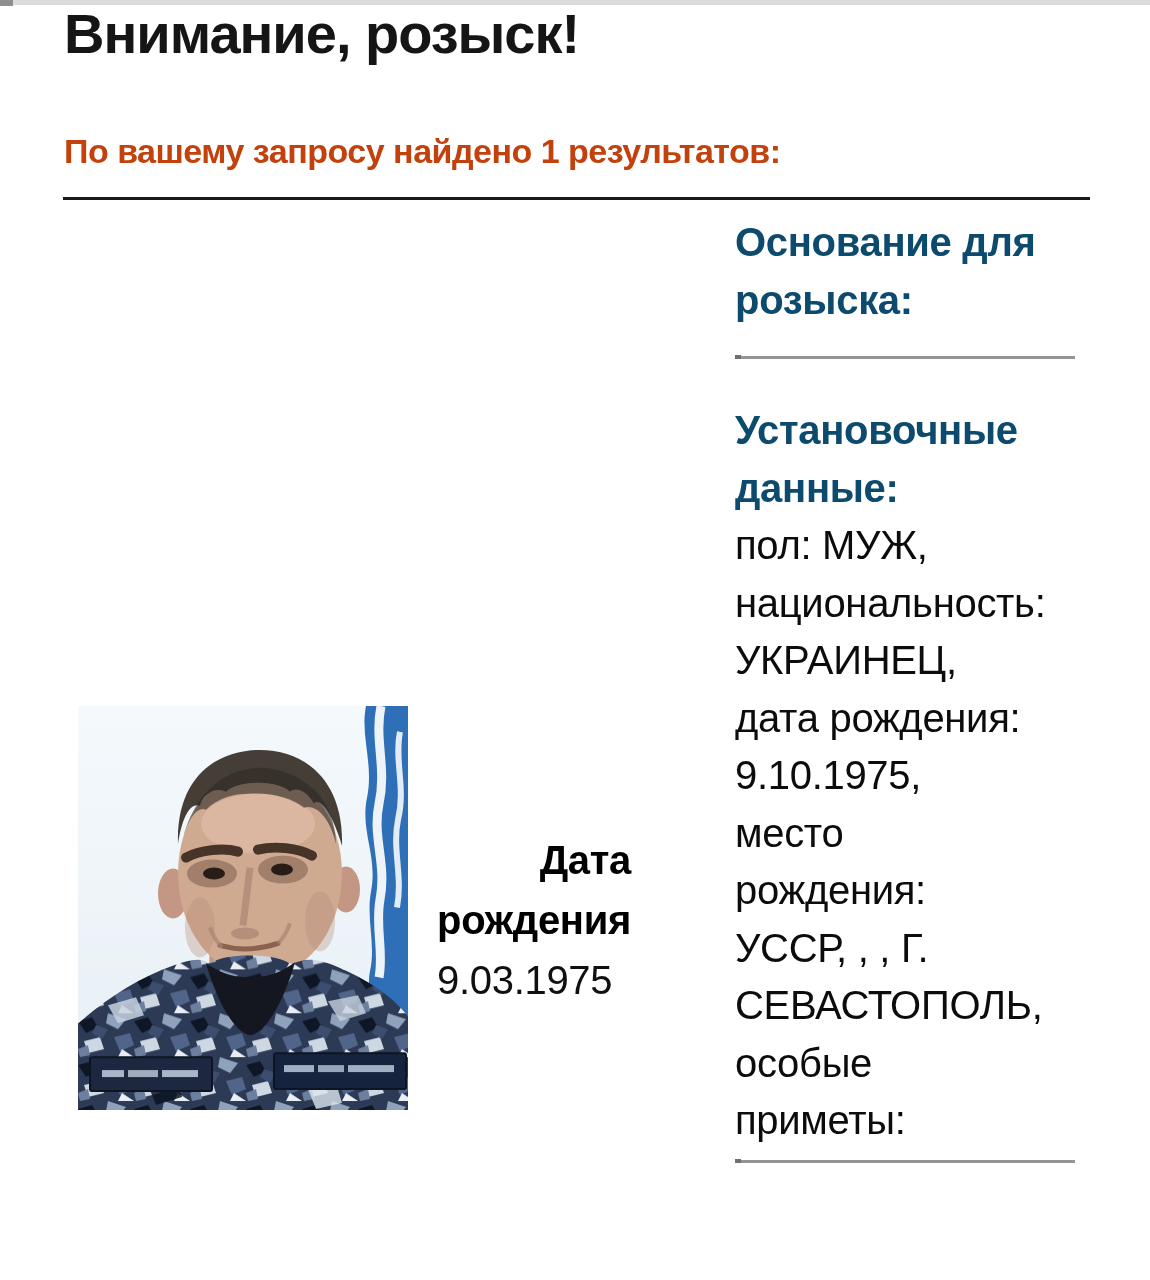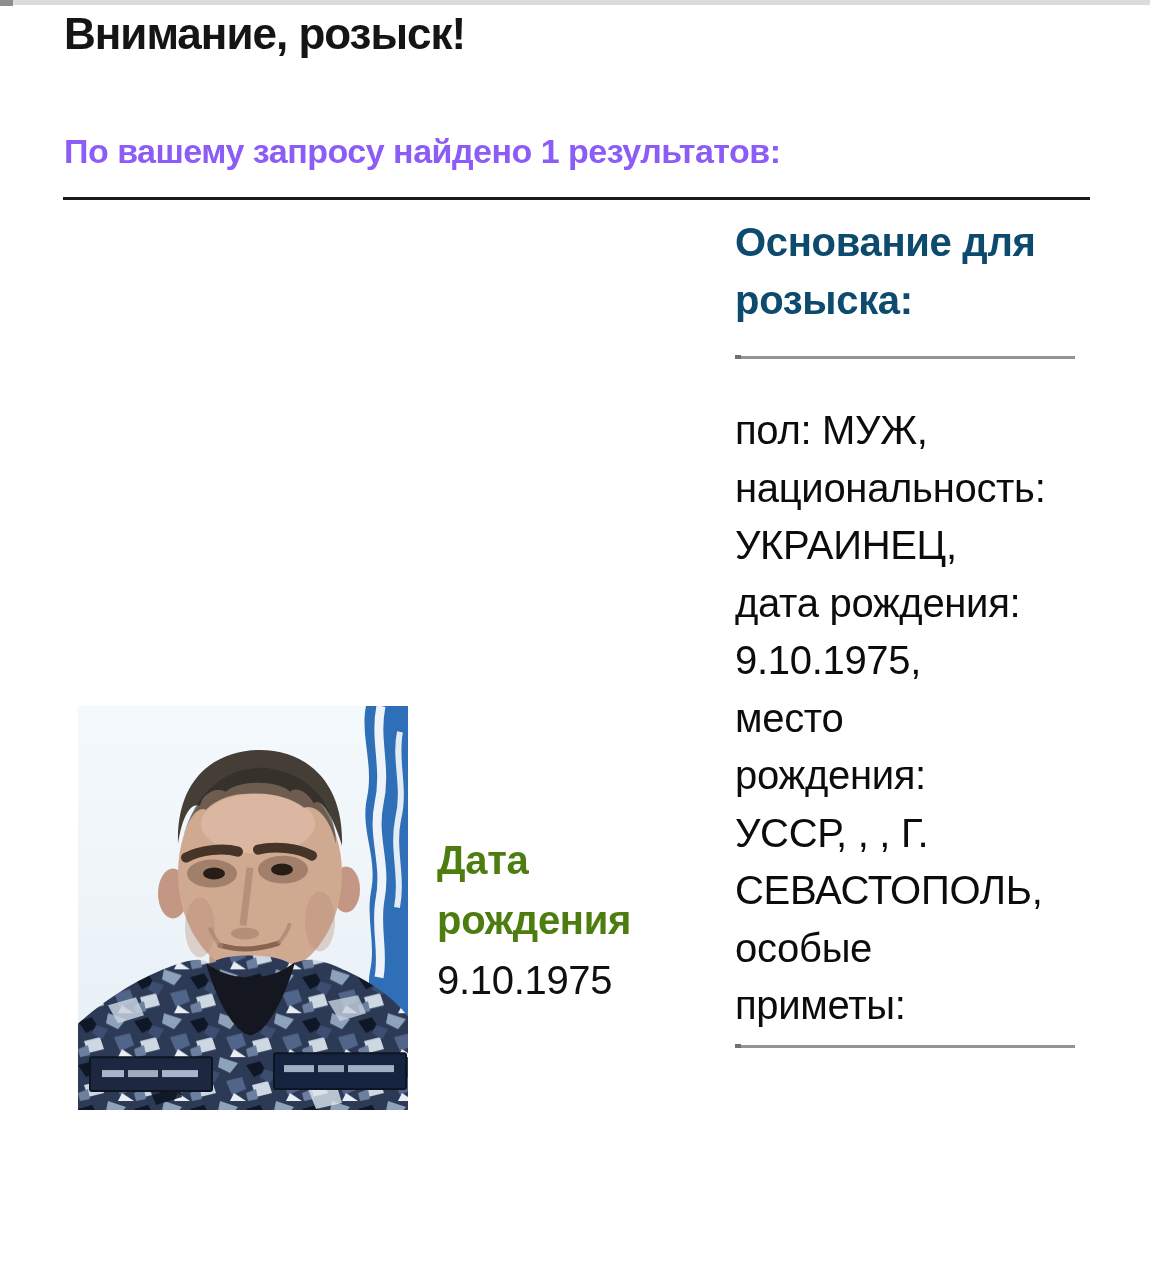--- a/index.html
+++ b/index.html
@@ -5,35 +5,35 @@
   html,body{margin:0;padding:0;}
   body{
     width:1150px;height:1280px;background:#ffffff;
     font-family:"Liberation Sans","DejaVu Sans",sans-serif;
     position:relative;overflow:hidden;color:#0c0c0c;
   }
   .topbar{position:absolute;left:0;top:0;width:1150px;height:5px;background:#dcdcdc;}
   .topbar-notch{position:absolute;left:0;top:0;width:13px;height:6px;background:#8f8f8f;}
   .title{
     position:absolute;left:64px;top:2px;margin:0;
-    font-size:44px;font-weight:800;line-height:64px;letter-spacing:-1px;color:#151515;
+    font-size:56px;font-weight:800;line-height:64px;letter-spacing:-1px;color:#151515;
     white-space:nowrap;
   }
   .subtitle{
     position:absolute;left:64px;top:128px;
-    font-size:34px;font-weight:700;line-height:46px;letter-spacing:-0.5px;color:#8b5cf6;
+    font-size:34px;font-weight:700;line-height:46px;letter-spacing:-0.5px;color:#c2410c;
     white-space:nowrap;
   }
   .rule-black{position:absolute;left:63px;top:197px;width:1027px;height:3px;background:#1a1a1a;}
   .photo{
     position:absolute;left:78px;top:706px;width:330px;height:404px;overflow:hidden;background:#eef4f8;
   }
   .photo svg{width:100%;height:100%;display:block;filter:blur(.4px);}
   .mid{position:absolute;left:437px;top:830px;}
-  .mid-label{font-size:40px;font-weight:700;line-height:60px;color:#4d7c0f;white-space:pre-line;letter-spacing:-0.3px;}
+  .mid-label{font-size:40px;font-weight:700;line-height:60px;color:#000000;white-space:pre-line;letter-spacing:-0.3px;text-align:right;}
   .mid-value{font-size:40px;font-weight:400;line-height:60px;color:#101010;letter-spacing:-0.3px;}
   .right{position:absolute;left:735px;top:214px;width:360px;}
   .right .sec-heading{
     margin:0;font-size:40px;font-weight:700;line-height:57.5px;color:#0c4a6e;
     white-space:pre-line;letter-spacing:-0.3px;
   }
   .right .sec-body{
     font-size:40px;font-weight:400;line-height:57.5px;color:#0c0c0c;
     white-space:pre-line;letter-spacing:-0.3px;
   }
@@ -144,32 +144,34 @@
             <rect x="240" y="360" width="26" height="7" fill="#c3d2e4" opacity="0.75"></rect>
             <rect x="270" y="360" width="46" height="7" fill="#c3d2e4" opacity="0.8"></rect>
           </g>
         </g>
       </svg>
     </div>
 
     <div class="mid">
       <div class="mid-label">Дата
 рождения</div>
-      <div class="mid-value">9.10.1975</div>
+      <div class="mid-value">9.03.1975</div>
     </div>
 
     <div class="right">
       <section class="sec1">
         <h2 class="sec-heading">Основание для
 розыска:</h2>
       </section>
 
       <div class="rule-gray"></div>
 
       <section class="sec2">
+        <h2 class="sec-heading">Установочные
+данные:</h2>
         <div class="sec-body">пол: МУЖ,
 национальность:
 УКРАИНЕЦ,
 дата рождения:
 9.10.1975,
 место
 рождения:
 УССР, , , Г.
 СЕВАСТОПОЛЬ,
 особые

